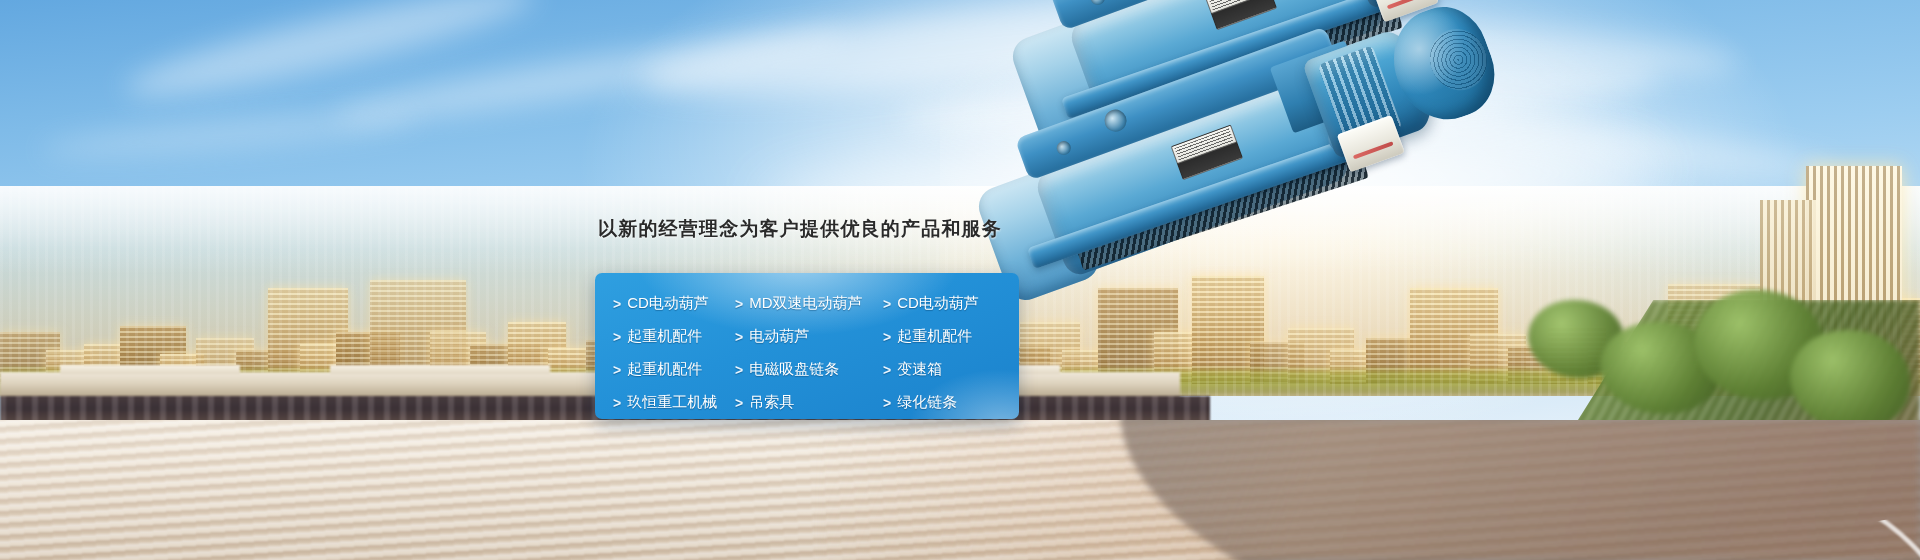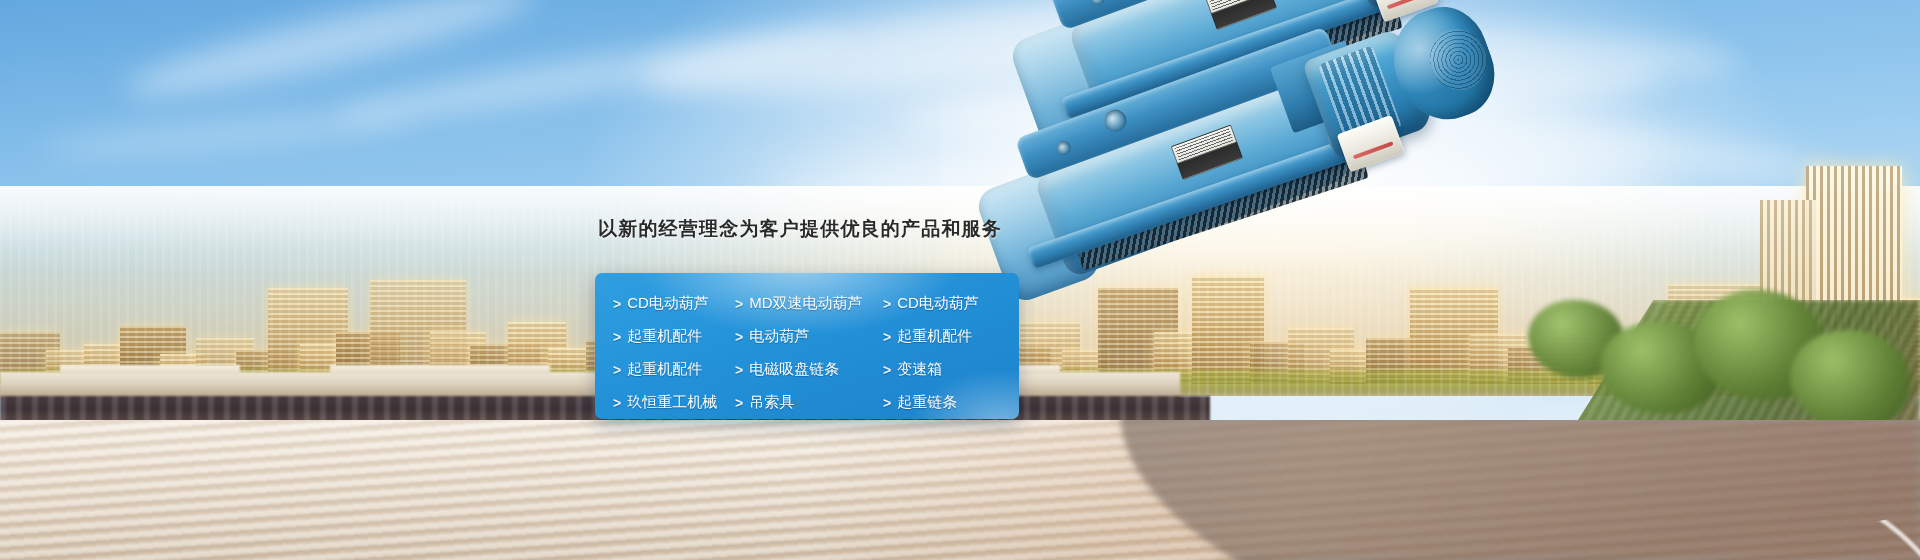--- a/index.html
+++ b/index.html
@@ -503,19 +503,19 @@
           <a class="pitem pc1" href="#" style="text-decoration: none;">
             <span class="gt">&gt;</span>
             <span>玖恒重工机械</span>
           </a>
           <a class="pitem pc2" href="#" style="text-decoration: none;">
             <span class="gt">&gt;</span>
             <span>吊索具</span>
           </a>
           <a class="pitem pc3" href="#" style="text-decoration: none;">
             <span class="gt">&gt;</span>
-            <span>起重链条</span>
+            <span>绿化链条</span>
           </a>
         </div>
       </div>
   </div>
 
 </div>
 
 </body></html>

